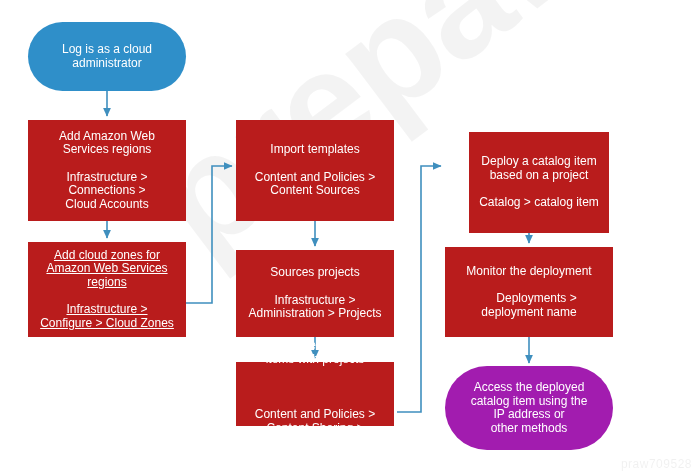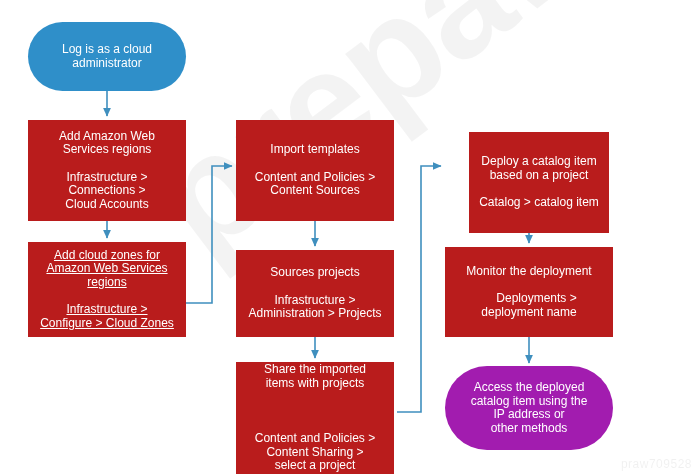--- a/index.html
+++ b/index.html
@@ -145,21 +145,21 @@
     <div class="path">Content and Policies &gt;
 Content Sources</div>
   </div>
 
   <div class="node rect" style="left:236px; top:250px; width:158px; height:87px;">
     <div class="title">Sources projects</div>
     <div class="path">Infrastructure &gt;
 Administration &gt; Projects</div>
   </div>
 
-  <div class="node rect" style="left:236px; top:362px; width:158px; height:112px;gap:28px;">
+  <div class="node rect" style="left:236px; top:362px; width:158px; height:64px;gap:28px;">
     <div class="title">Share the imported
 items with projects</div>
     <div class="path">Content and Policies &gt;
 Content Sharing &gt;
 select a project</div>
   </div>
 
   <div class="node rect" style="left:469px; top:120px; width:140px; height:101px;margin-top:12px;">
     <div class="title">Deploy a catalog item
 based on a project</div>

